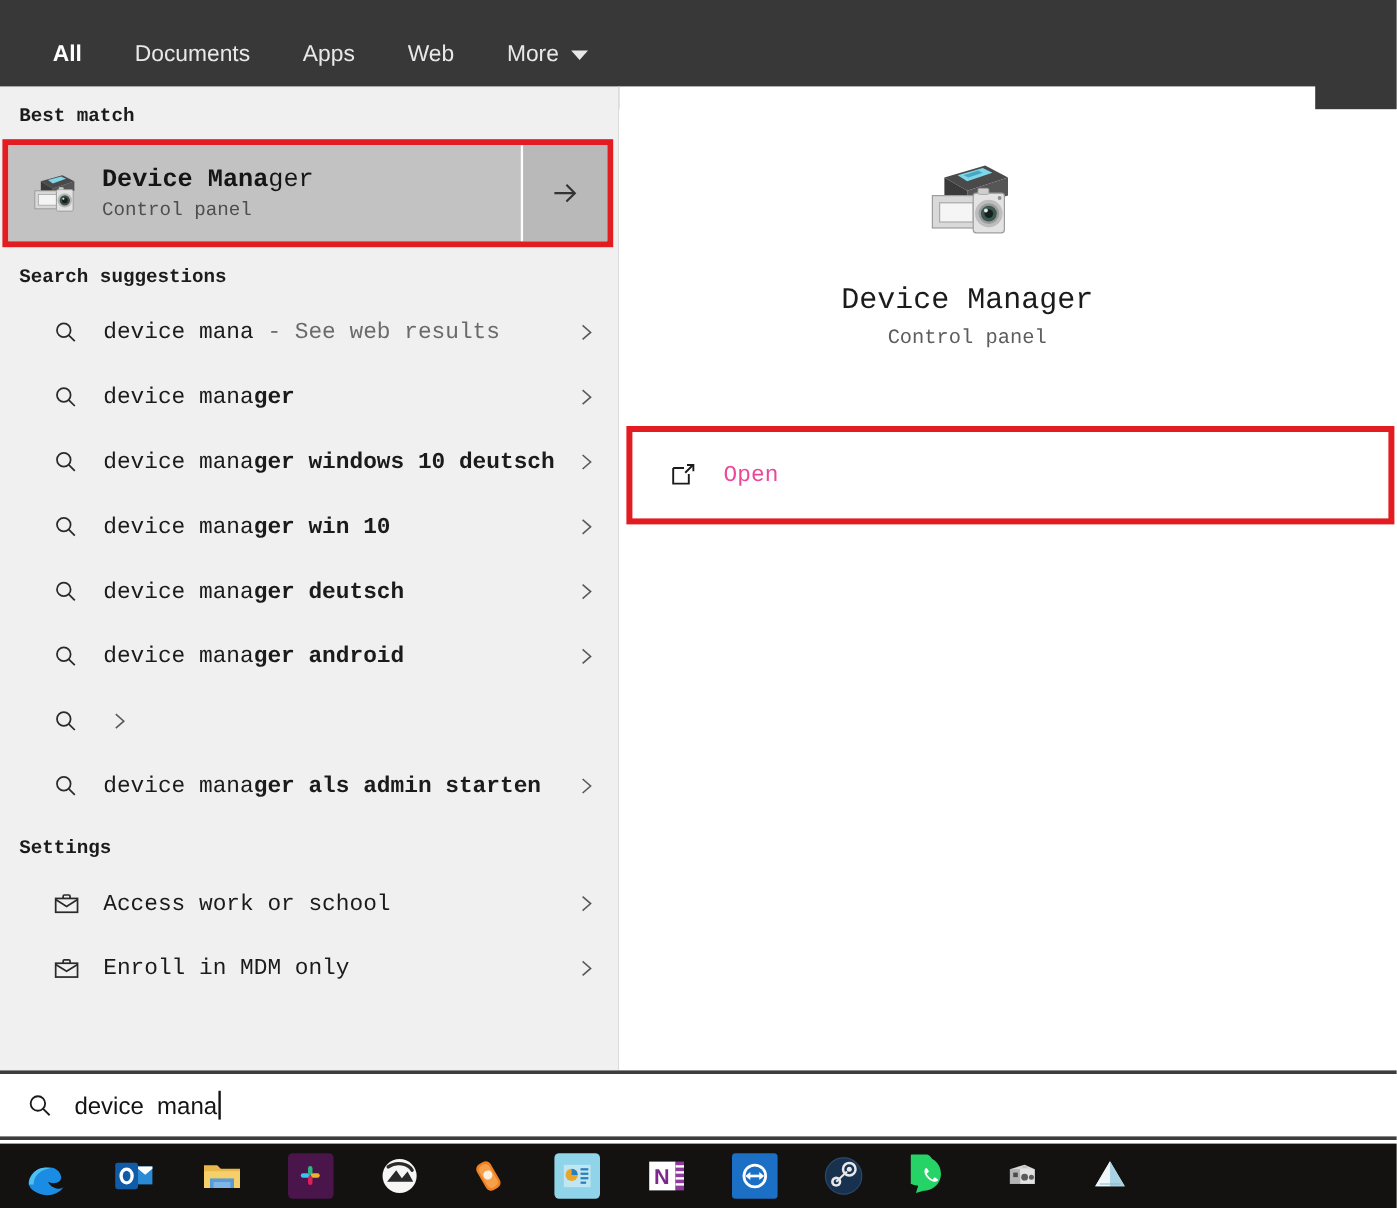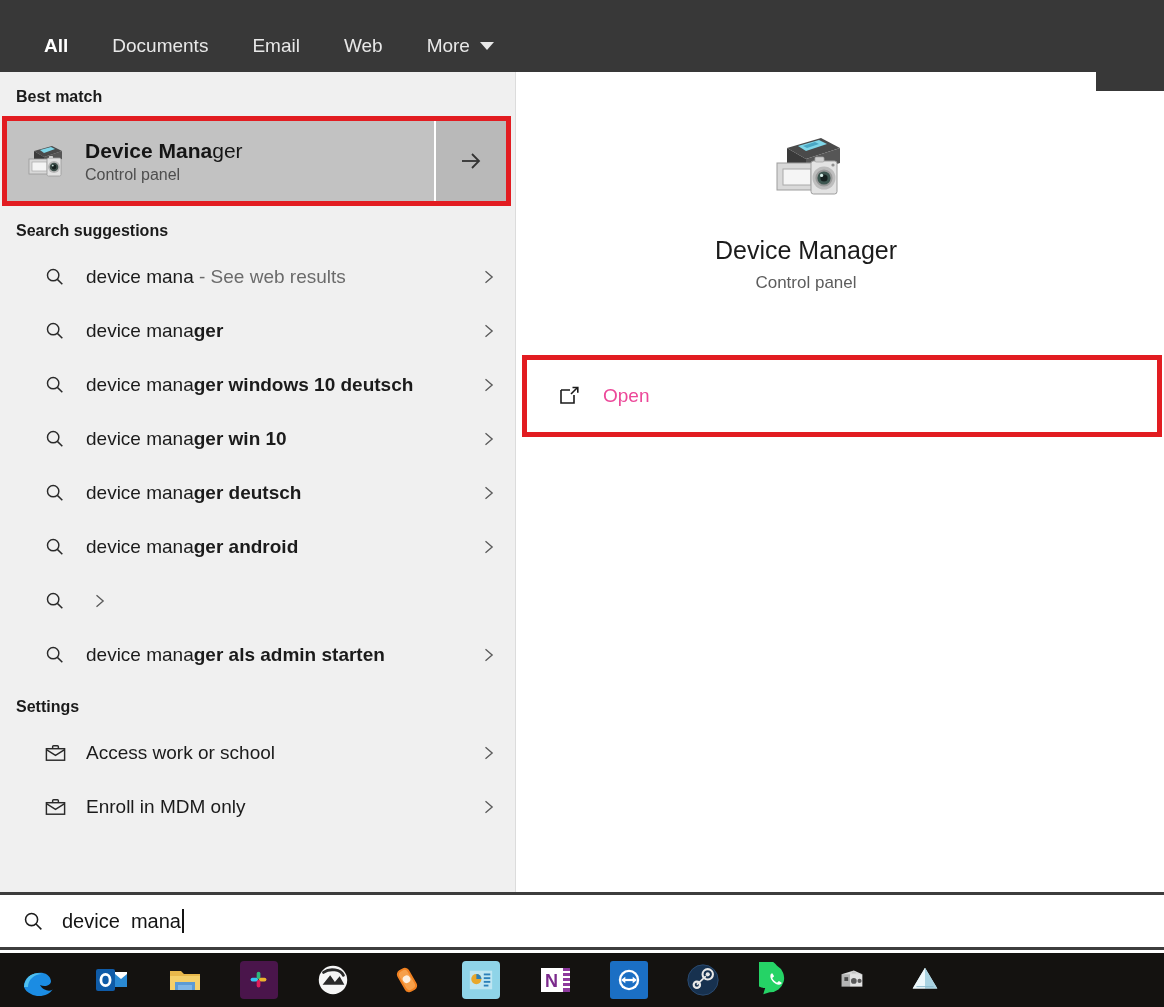--- a/index.html
+++ b/index.html
@@ -57,20 +57,21 @@
   .more-dots {
     color: #e8e8e8; font-size: 22px; letter-spacing: 3px;
     padding: 0 14px; cursor: default;
   }
 
   
   .body-area {
     position: absolute; left: 0; top: 72px;
     width: 1096px; height: 820px;
     display: flex;
+    font-family: Liberation Mono, monospace;
   }
   .left-panel {
     width: 516px; height: 100%;
     background: #f0f0f0;
     border-right: 1px solid #dcdcdc;
     position: relative;
     overflow: hidden;
   }
   .right-panel {
     flex: 1; height: 100%;
@@ -223,21 +224,21 @@
 
   <div class="header">
     <div class="tabs">
       <div class="tab active">
         <span>All</span>
       </div>
       <div class="tab">
         <span>Documents</span>
       </div>
       <div class="tab">
-        <span>Email</span>
+        <span>Apps</span>
       </div>
       <div class="tab">
         <span>Web</span>
       </div>
       <div class="tab">
         <span>More</span>
         <span class="caret"></span>
       </div>
     </div>
   </div>

